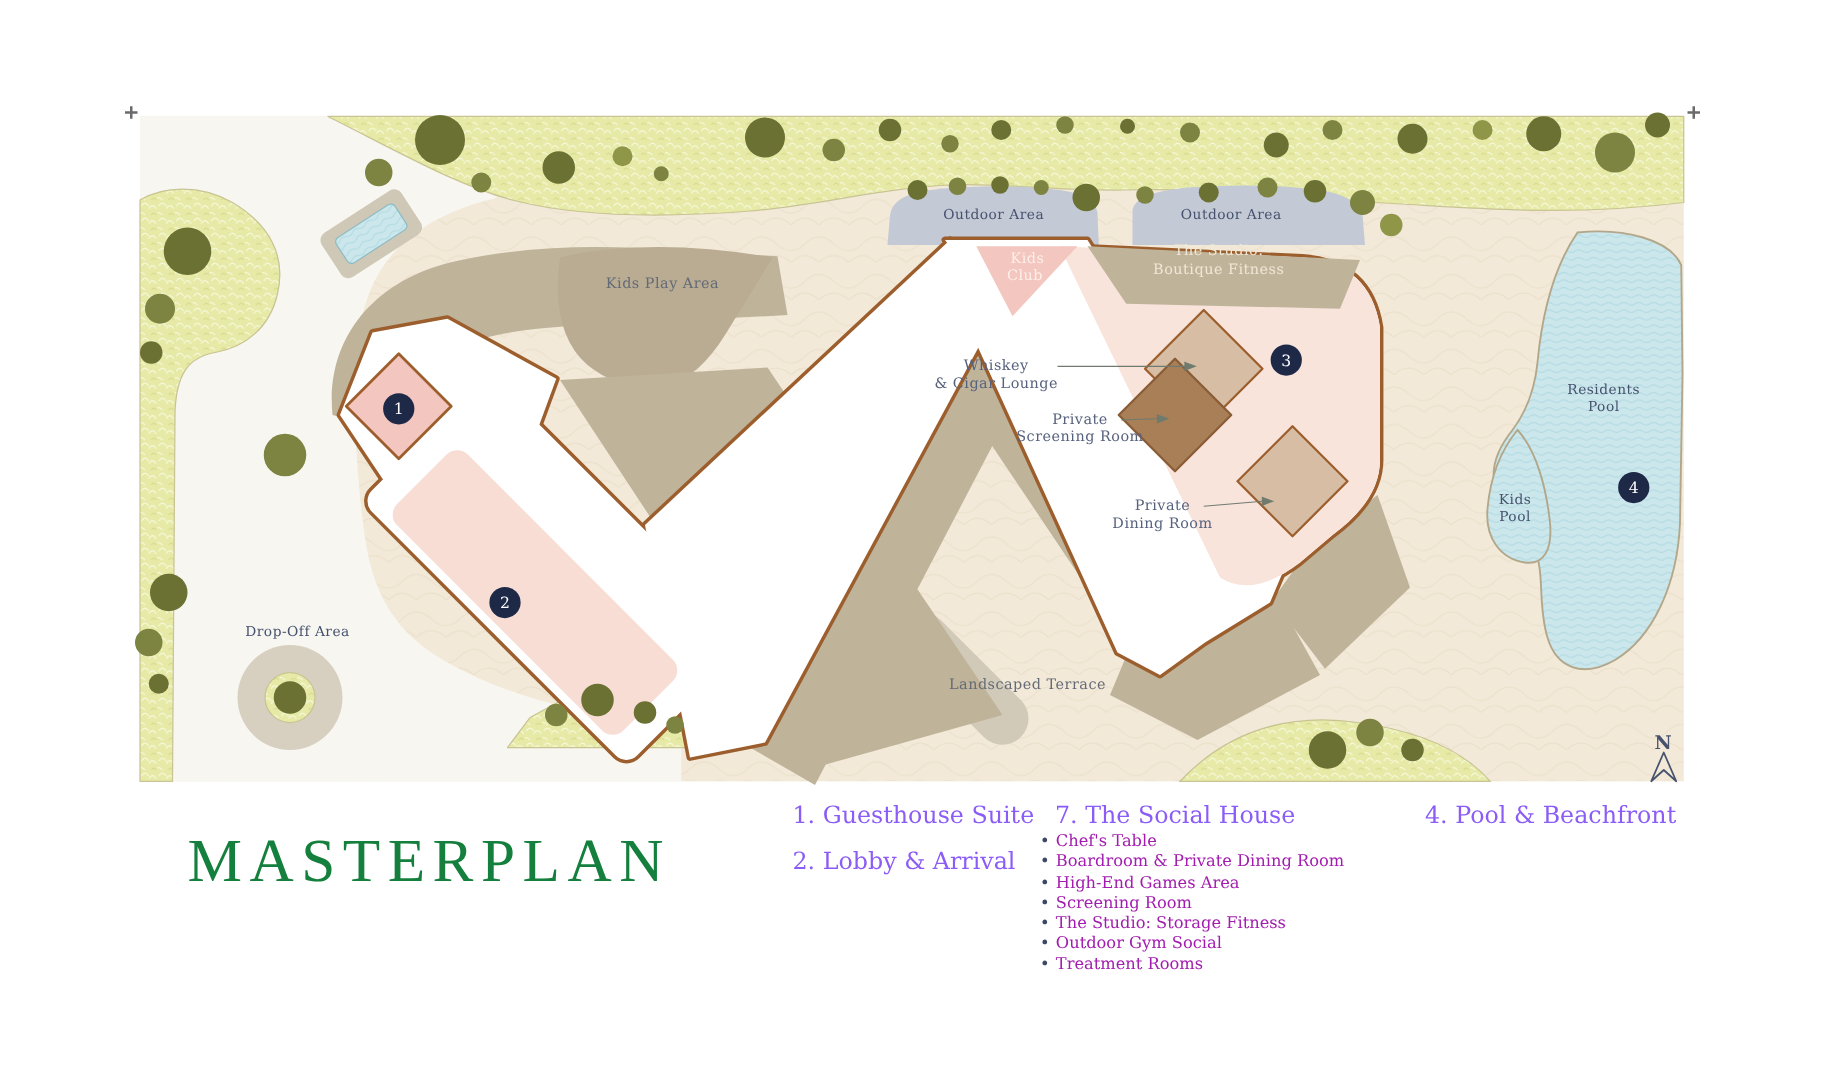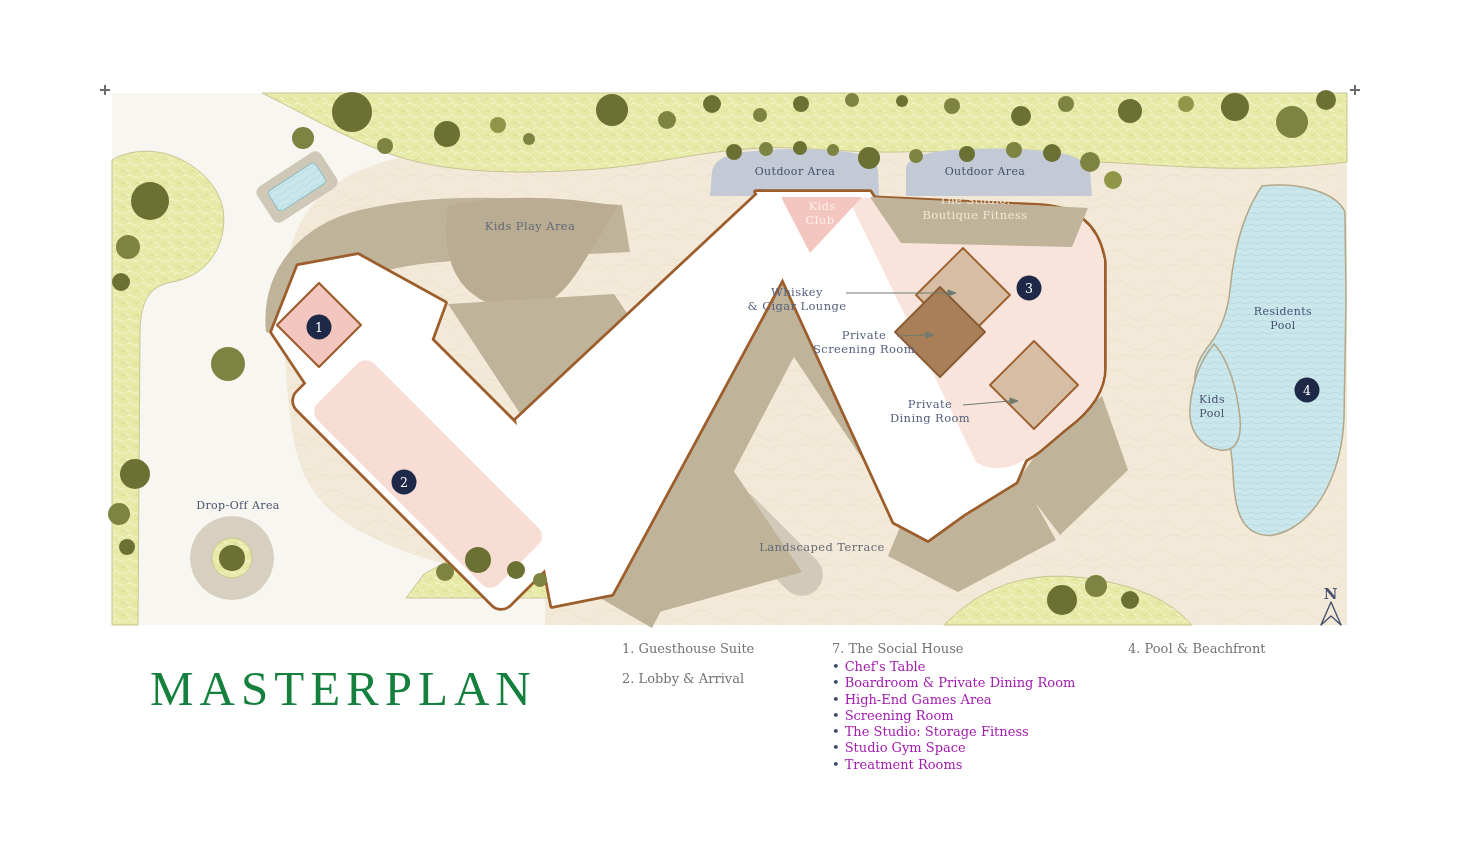--- a/index.html
+++ b/index.html
@@ -12,21 +12,21 @@
   .plan-label.onpink{fill:#fdf0ea;}
   .plan-label.onkhaki{fill:#f0e7d6;}
   .marker-num{font-family:"DejaVu Serif",serif;fill:#ffffff;font-size:12.5px;}
   .north-n{font-family:"DejaVu Serif",serif;fill:#46526e;font-size:15px;font-weight:bold;letter-spacing:1px;}
   #title{position:absolute;left:150px;top:660px;font-family:"Liberation Serif",serif;
          font-size:49px;letter-spacing:6px;color:#15803d;font-weight:400;}
   .legend-col{position:absolute;top:641px;font-family:"DejaVu Serif",serif;}
   #legend-col-1{left:622px;}
   #legend-col-2{left:832px;}
   #legend-col-3{left:1128px;}
-  .lg-head{color:#737373;font-size:13px;margin:0 0 3px 0;font-weight:normal;}
+  .lg-head{color:#8b5cf6;font-size:19px;margin:0 0 3px 12px;font-weight:normal;}
   .lg-head.second{margin-top:15px;}
   .lg-list{list-style:none;margin:0;padding:0;}
   .lg-list li{color:#a21caf;font-size:13px;line-height:16.3px;white-space:nowrap;}
   .lg-list li::before{content:"\2022";margin-right:5px;color:#3c4866;}
 </style>
 </head>
 <body>
 
 <svg width="1458" height="861" viewBox="0 0 1458 861">
   <defs>
@@ -253,20 +253,20 @@
 </div>
 
 <div id="legend-col-2" class="legend-col">
   <p class="lg-head">7. The Social House</p>
   <ul class="lg-list">
     <li>Chef's Table</li>
     <li>Boardroom &amp; Private Dining Room</li>
     <li>High-End Games Area</li>
     <li>Screening Room</li>
     <li>The Studio: Storage Fitness</li>
-    <li>Studio Gym Space</li>
+    <li>Outdoor Gym Social</li>
     <li>Treatment Rooms</li>
   </ul>
 </div>
 
 <div id="legend-col-3" class="legend-col">
   <p class="lg-head">4. Pool &amp; Beachfront</p>
 </div>
 
 </body></html>

